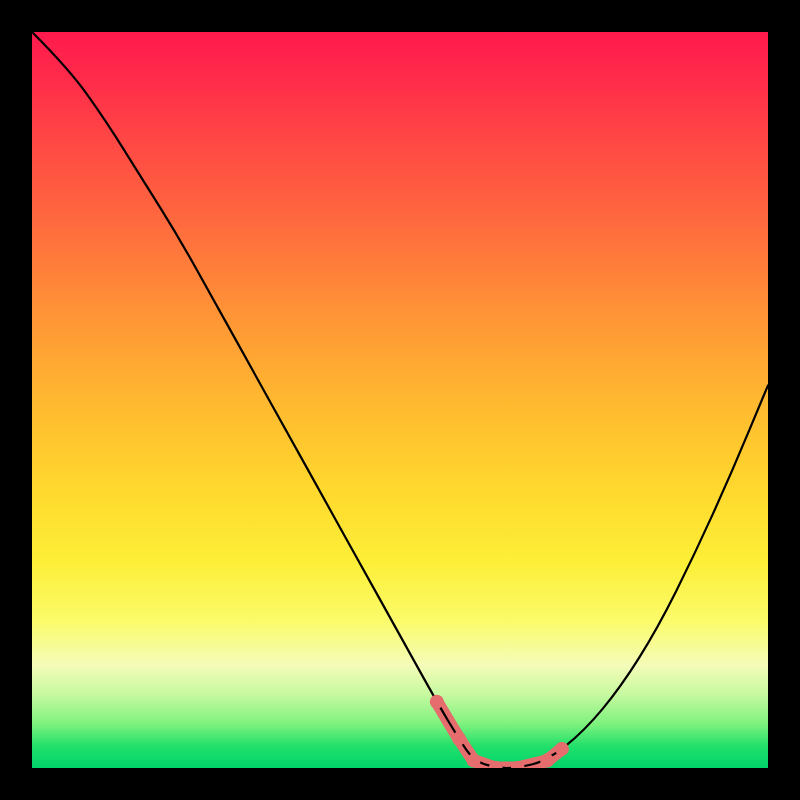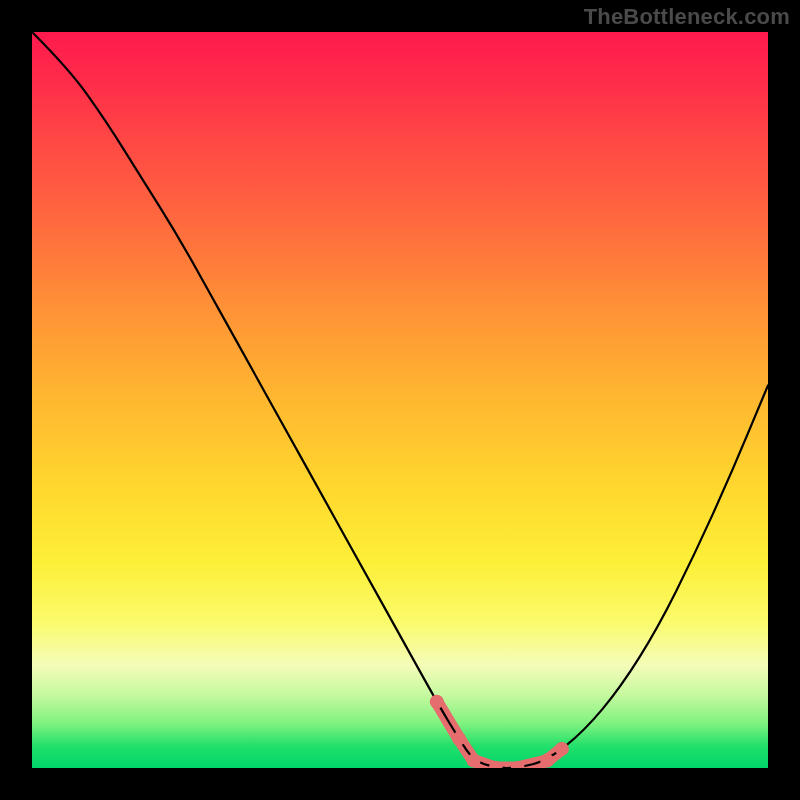--- a/index.html
+++ b/index.html
@@ -71,21 +71,20 @@
     stroke-linejoin: round;
   }
   .curve circle.dot {
     fill: #e56d6d;
   }
 </style>
 </head>
 <body>
 
 <div class="frame">
-  <div class="watermark">TheBottleneck.com</div>
 
   <div class="plot-area">
     <div class="gradient-bg"></div>
     <svg class="curve" viewBox="0 0 736 736" preserveAspectRatio="none">
       <path class="marker" d="M 404.8 669.8 L 410.0 678.4 L 415.2 687.1 L 420.4 695.8 L 425.7 704.5 L 430.9 712.5 L 436.1 720.4 L 441.3 728.2 L 446.5 730.3 L 451.7 732.0 L 456.9 733.8 L 462.1 735.5 L 467.4 736.0 L 472.6 736.0 L 477.8 736.0 L 483.0 736.0 L 488.2 735.4 L 493.4 734.1 L 498.6 732.8 L 503.9 731.5 L 509.1 730.2 L 514.3 728.9 L 519.5 725.2 L 524.7 721.0 L 529.9 716.9"></path>
       <path class="main" d="M 0.0 0.0 Q 36.8 36.8 55.2 62.6 Q 73.6 88.3 92.0 117.8 Q 110.4 147.2 128.8 176.6 Q 147.2 206.1 165.6 239.2 Q 184.0 272.3 202.4 305.4 Q 220.8 338.6 239.2 371.7 Q 257.6 404.8 276.0 437.9 Q 294.4 471.0 312.8 504.2 Q 331.2 537.3 349.6 570.4 Q 368.0 603.5 386.4 636.6 Q 404.8 669.8 415.8 688.2 Q 426.9 706.6 434.2 717.6 Q 441.6 728.6 452.6 732.3 Q 463.7 736.0 474.7 736.0 Q 485.8 736.0 500.5 732.3 Q 515.2 728.6 533.6 713.9 Q 552.0 699.2 570.4 677.1 Q 588.8 655.0 607.2 625.6 Q 625.6 596.2 644.0 559.4 Q 662.4 522.6 680.8 482.1 Q 699.2 441.6 717.6 397.4 T 736.0 353.3"></path>
       <g>
           <circle class="dot" r="7" cx="404.8" cy="669.8"></circle>
           <circle class="dot" r="7" cx="426.9" cy="706.6"></circle>
           <circle class="dot" r="7" cx="441.6" cy="728.6"></circle>

